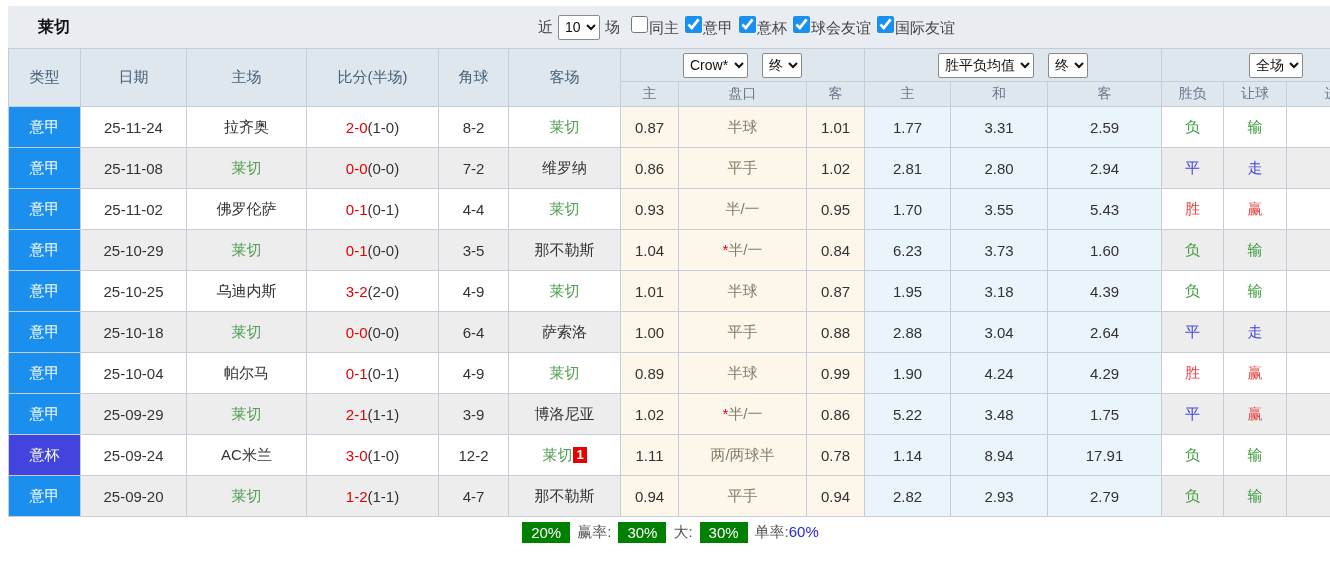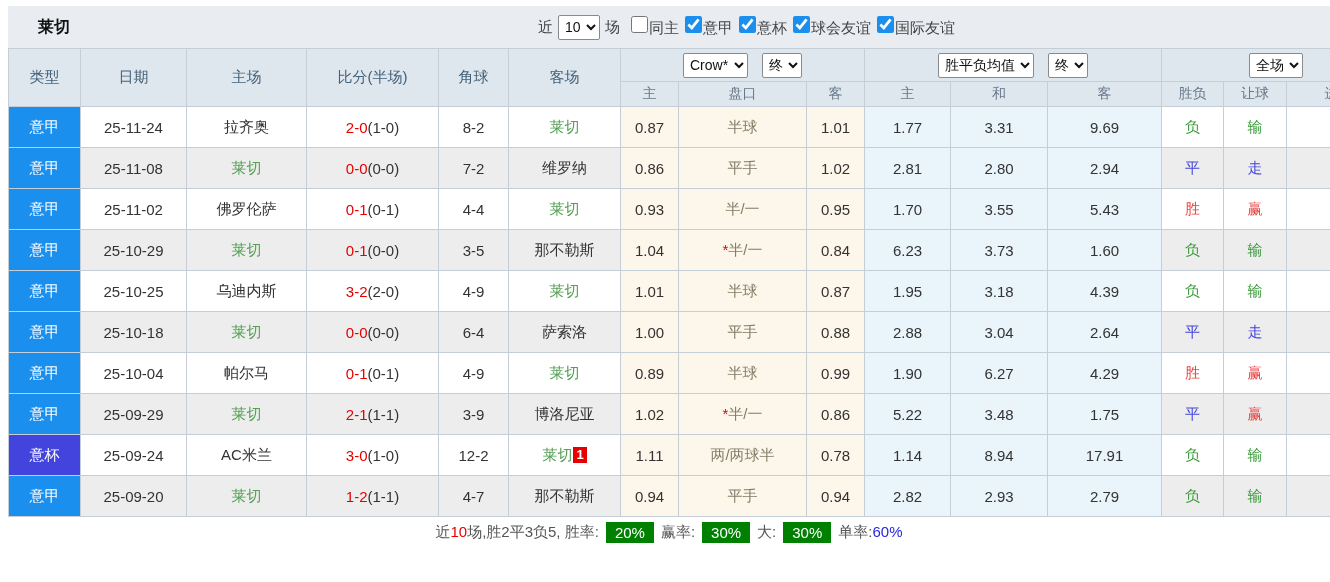--- a/index.html
+++ b/index.html
@@ -143,21 +143,21 @@
             <td>25-11-24</td>
             <td>拉齐奥</td>
             <td><span class="score-main">2-0</span><span>(1-0)</span></td>
             <td>8-2</td>
             <td style="color: rgb(85, 160, 85);">莱切</td>
             <td class="crow">0.87</td>
             <td class="crow handicap">半球</td>
             <td class="crow">1.01</td>
             <td class="avg">1.77</td>
             <td class="avg">3.31</td>
-            <td class="avg">9.69</td>
+            <td class="avg">2.59</td>
             <td style="color: rgb(58, 154, 58);">负</td>
             <td style="color: rgb(58, 154, 58);">输</td>
             <td style="color: rgb(68, 68, 221);">走</td>
           </tr>
           <tr>
             <td class="league" style="background: rgb(27, 143, 238);">意甲</td>
             <td>25-11-08</td>
             <td style="color: rgb(85, 160, 85);">莱切</td>
             <td><span class="score-main">0-0</span><span>(0-0)</span></td>
             <td>7-2</td>
@@ -244,21 +244,21 @@
             <td class="league" style="background: rgb(27, 143, 238);">意甲</td>
             <td>25-10-04</td>
             <td>帕尔马</td>
             <td><span class="score-main">0-1</span><span>(0-1)</span></td>
             <td>4-9</td>
             <td style="color: rgb(85, 160, 85);">莱切</td>
             <td class="crow">0.89</td>
             <td class="crow handicap">半球</td>
             <td class="crow">0.99</td>
             <td class="avg">1.90</td>
-            <td class="avg">6.27</td>
+            <td class="avg">4.24</td>
             <td class="avg">4.29</td>
             <td style="color: rgb(232, 68, 68);">胜</td>
             <td style="color: rgb(232, 68, 68);">赢</td>
             <td style="color: rgb(58, 154, 58);">小</td>
           </tr>
           <tr>
             <td class="league" style="background: rgb(27, 143, 238);">意甲</td>
             <td>25-09-29</td>
             <td style="color: rgb(85, 160, 85);">莱切</td>
             <td><span class="score-main">2-1</span><span>(1-1)</span></td>
@@ -306,21 +306,20 @@
             <td class="avg">2.79</td>
             <td style="color: rgb(58, 154, 58);">负</td>
             <td style="color: rgb(58, 154, 58);">输</td>
             <td style="color: rgb(232, 68, 68);">大</td>
           </tr>
         </tbody>
     </table>
   </div>
 
   <div class="footer">
-    <span><span>近</span><span class="f-red">10</span><span>场,胜2平3负5, 胜率:</span></span>
     <span class="rate-badge">20%</span>
     <span>赢率:</span>
     <span class="rate-badge">30%</span>
     <span>大:</span>
     <span class="rate-badge">30%</span>
     <span><span>单率:</span><span class="f-blue">60%</span></span>
   </div>
 
 </div>
 

